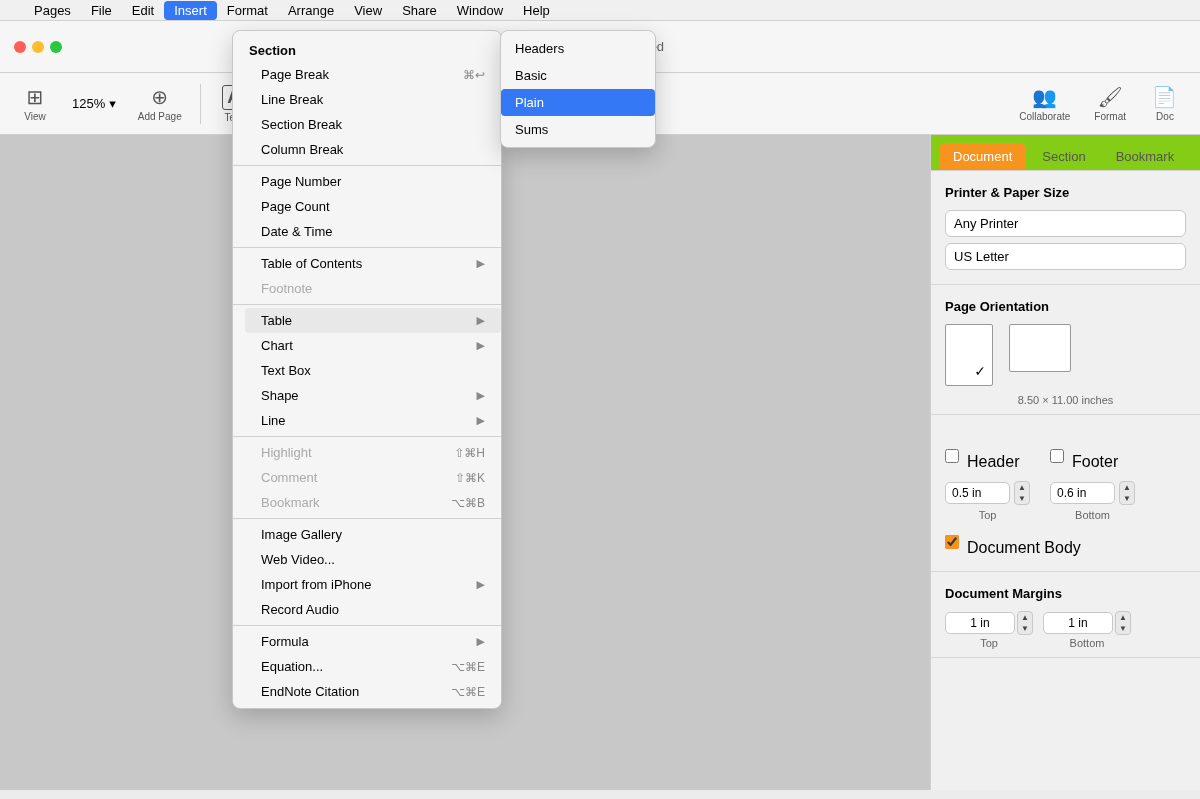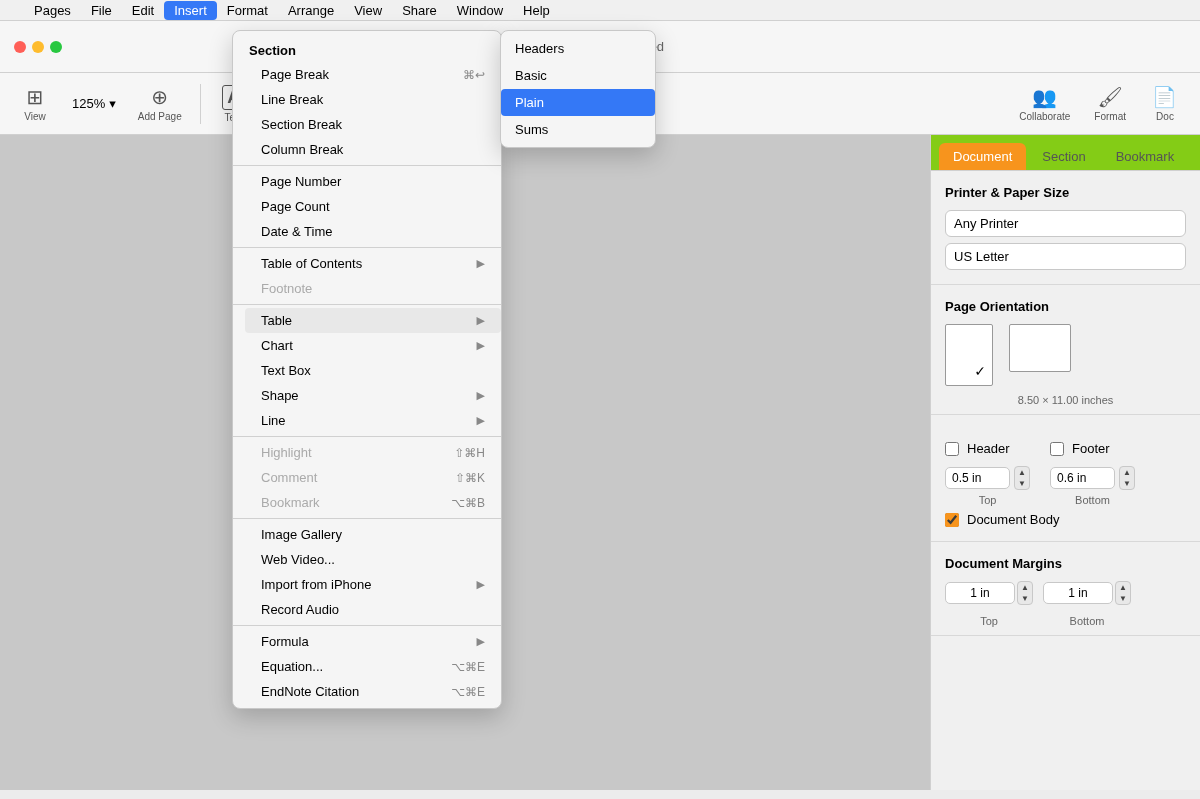--- a/index.html
+++ b/index.html
@@ -219,27 +219,28 @@
       display: flex;
       align-items: center;
       gap: 8px;
       margin: 6px 0;
     }
     .checkbox-row input[type=checkbox] {
       width: 14px;
       height: 14px;
     }
     .checkbox-label {
-      font-size: 13px;
+      font-size: 16px;
+      margin-top: 12px;
     }
     .margin-input-group {
       display: flex;
       flex-direction: column;
       align-items: center;
-      gap: 10px;
+      gap: 2px;
     }
     .margin-input {
       width: 70px;
       border: 1px solid #c8c8c8;
       border-radius: 5px;
       padding: 3px 6px;
       font-size: 12px;
       text-align: center;
       background: #fff;
     }

